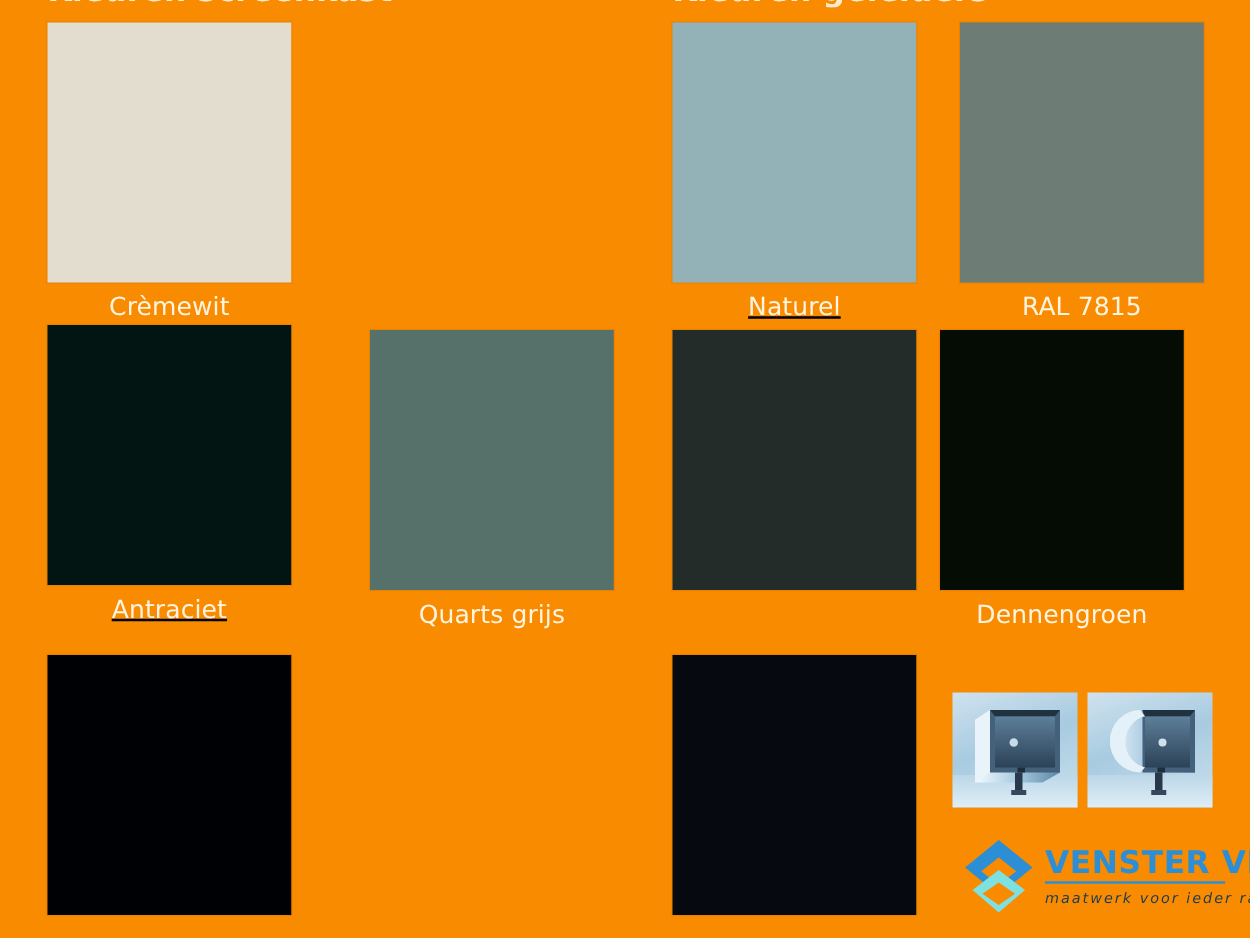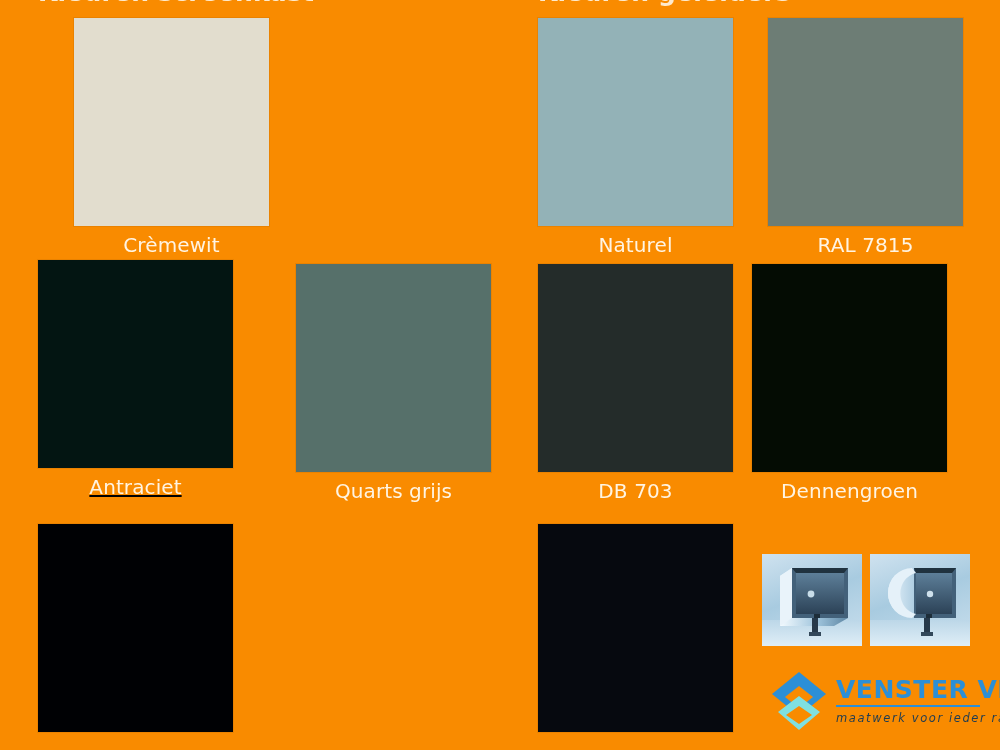--- a/index.html
+++ b/index.html
@@ -71,43 +71,42 @@
 <body>
 
 <div class="stage">
 
   <div class="top-strip">
     <div class="ttl">Kleuren screenkast</div>
     <div class="ttl right">Kleuren geleiders</div>
   </div>
 
   <div class="grid" id="grid">
-      <div class="cell" style="left: 38px; top: 18px; margin-left: 36px;">
+      <div class="cell" style="left: 38px; top: 18px;">
         <div class="swatch" title="Crèmewit" style="background: rgb(226, 221, 206);"></div>
         <div class="caption">Crèmewit</div>
       </div>
-      <div class="cell" style="left: 538px; top: 18px;">
+      <div class="cell" style="left: 538px; top: 18px; text-decoration: underline;">
         <div class="swatch" title="Naturel" style="background: rgb(147, 178, 183);"></div>
         <div class="caption">Naturel</div>
       </div>
       <div class="cell" style="left: 768px; top: 18px;">
         <div class="swatch" title="RAL 9007" style="background: rgb(109, 125, 117);"></div>
         <div class="caption">RAL 7815</div>
       </div>
       <div class="cell" style="left: 38px; top: 260px; text-decoration: underline;">
         <div class="swatch" title="Antraciet" style="background: rgb(3, 21, 18);"></div>
         <div class="caption">Antraciet</div>
       </div>
       <div class="cell" style="left: 268px; top: 264px; padding-left: 28px;">
         <div class="swatch" title="Quarts grijs" style="background: rgb(86, 112, 106);"></div>
         <div class="caption">Quarts grijs</div>
       </div>
       <div class="cell" style="left: 538px; top: 264px;">
         <div class="swatch" title="DB 703" style="background: rgb(36, 44, 42);"></div>
-        <div class="caption">DB 703</div>
       </div>
       <div class="cell" style="left: 752px; top: 264px;">
         <div class="swatch" title="Dennengroen" style="background: rgb(4, 12, 3);"></div>
         <div class="caption">Dennengroen</div>
       </div>
       <div class="cell" style="left: 38px; top: 524px;">
         <div class="swatch" title="" style="background: rgb(0, 1, 4);"></div>
       </div>
       <div class="cell" style="left: 538px; top: 524px;">
         <div class="swatch" title="" style="background: rgb(6, 9, 15);"></div>

